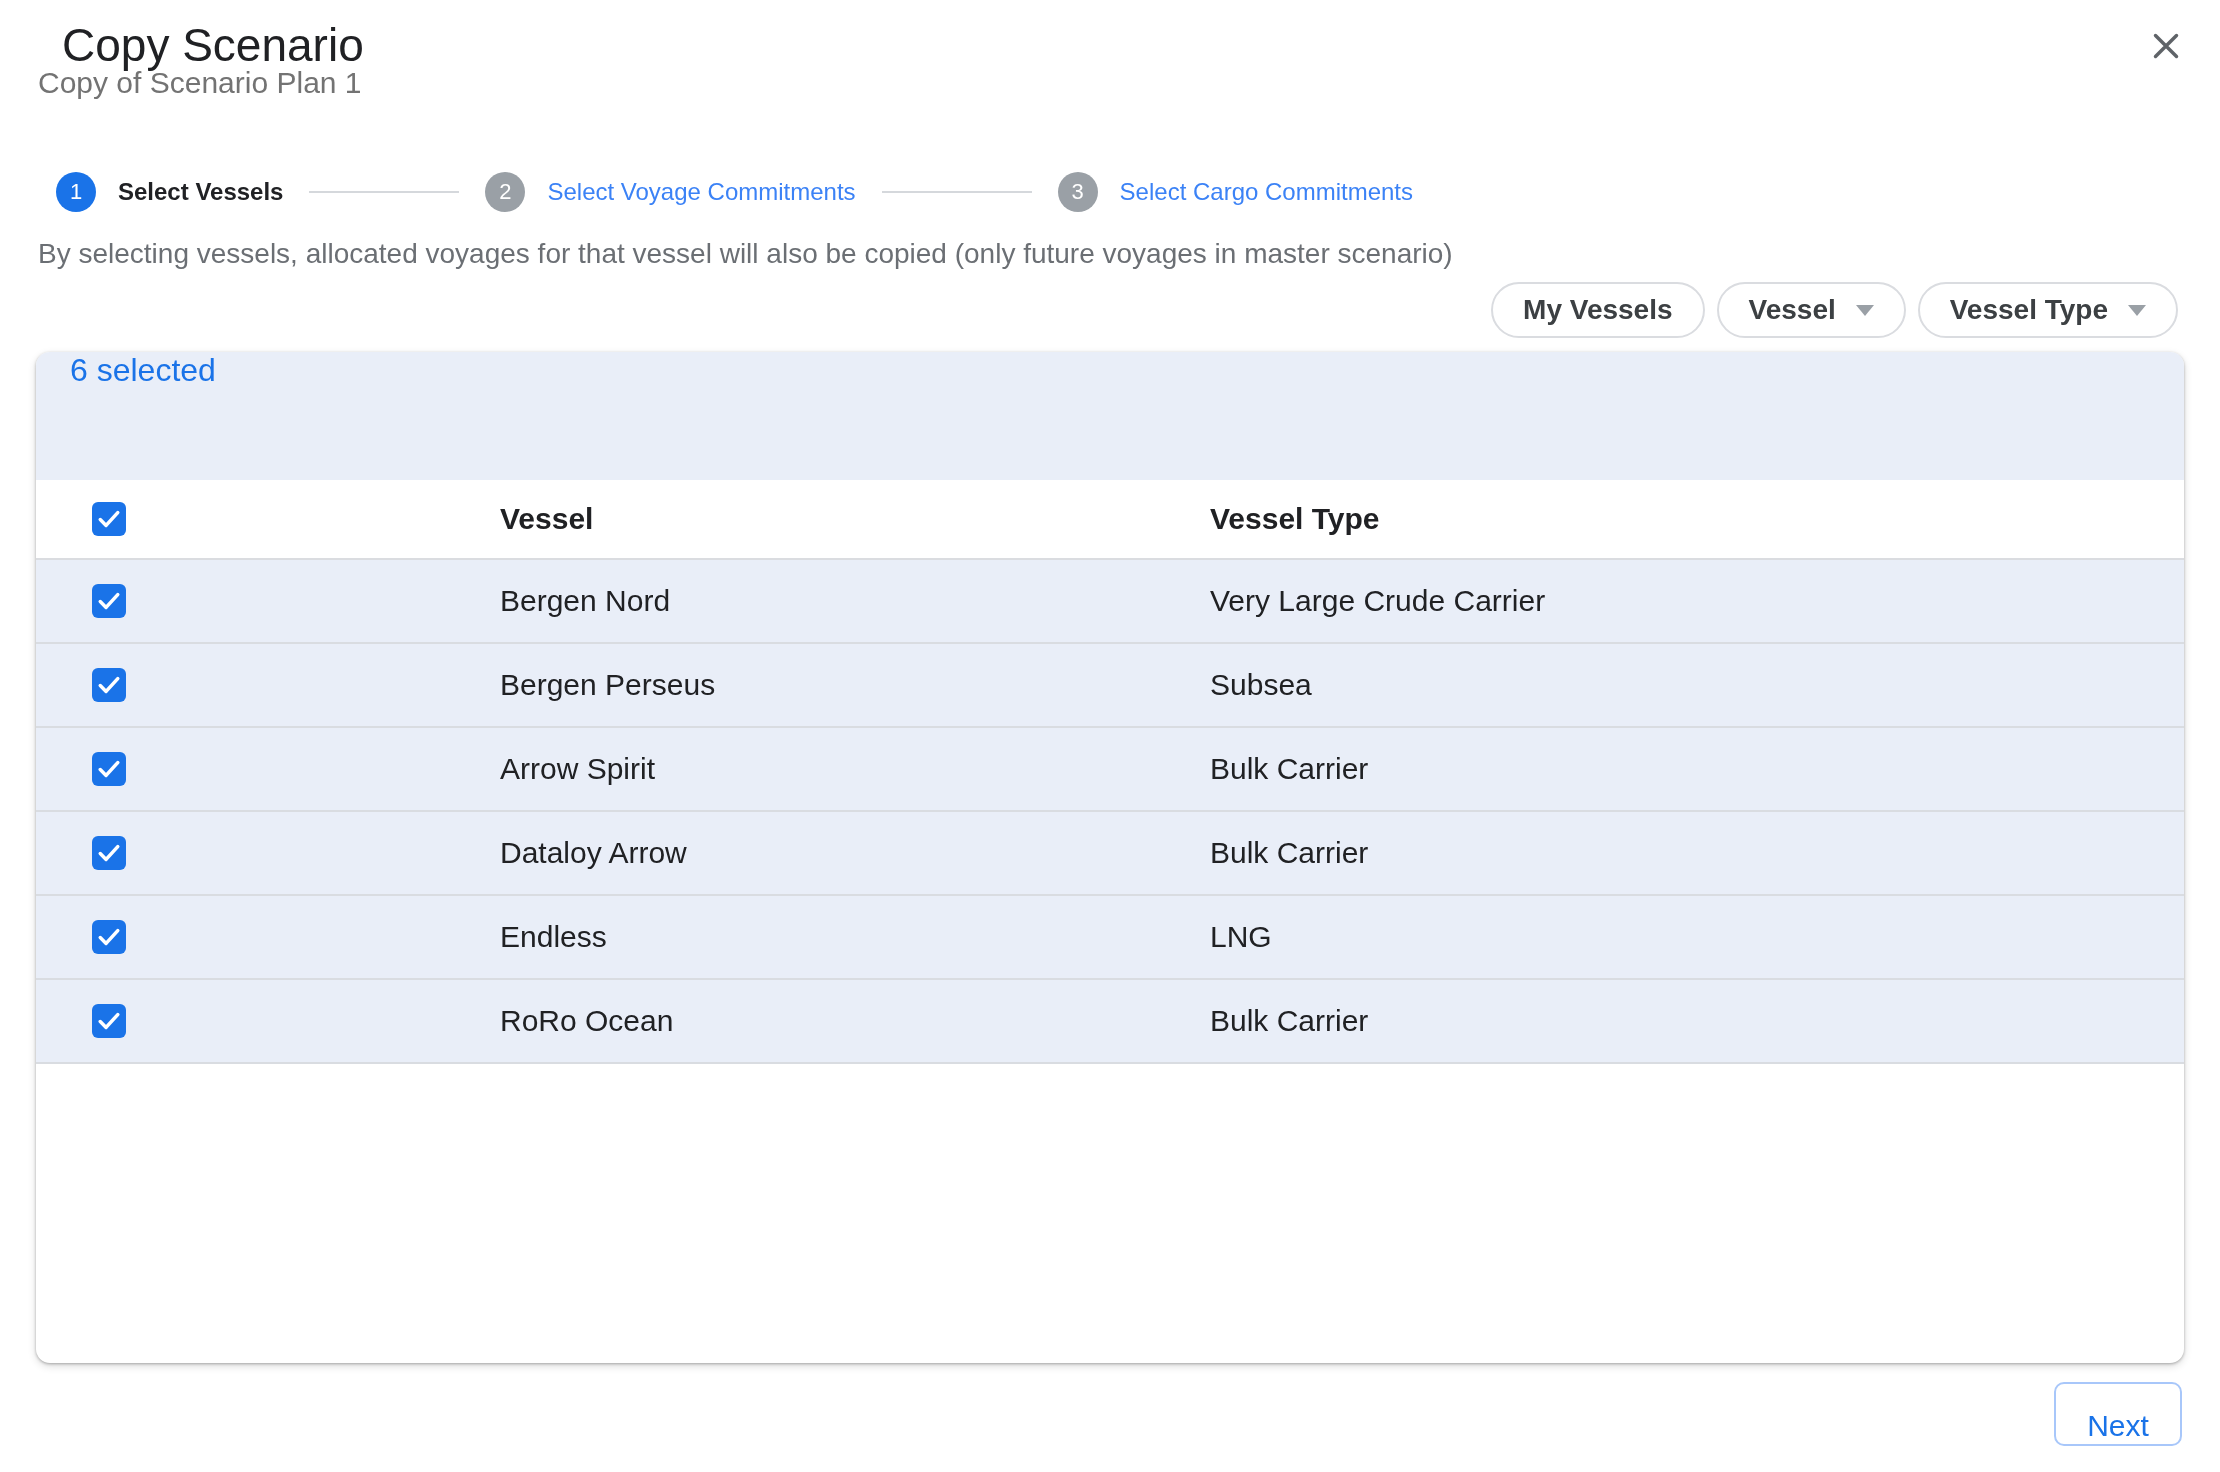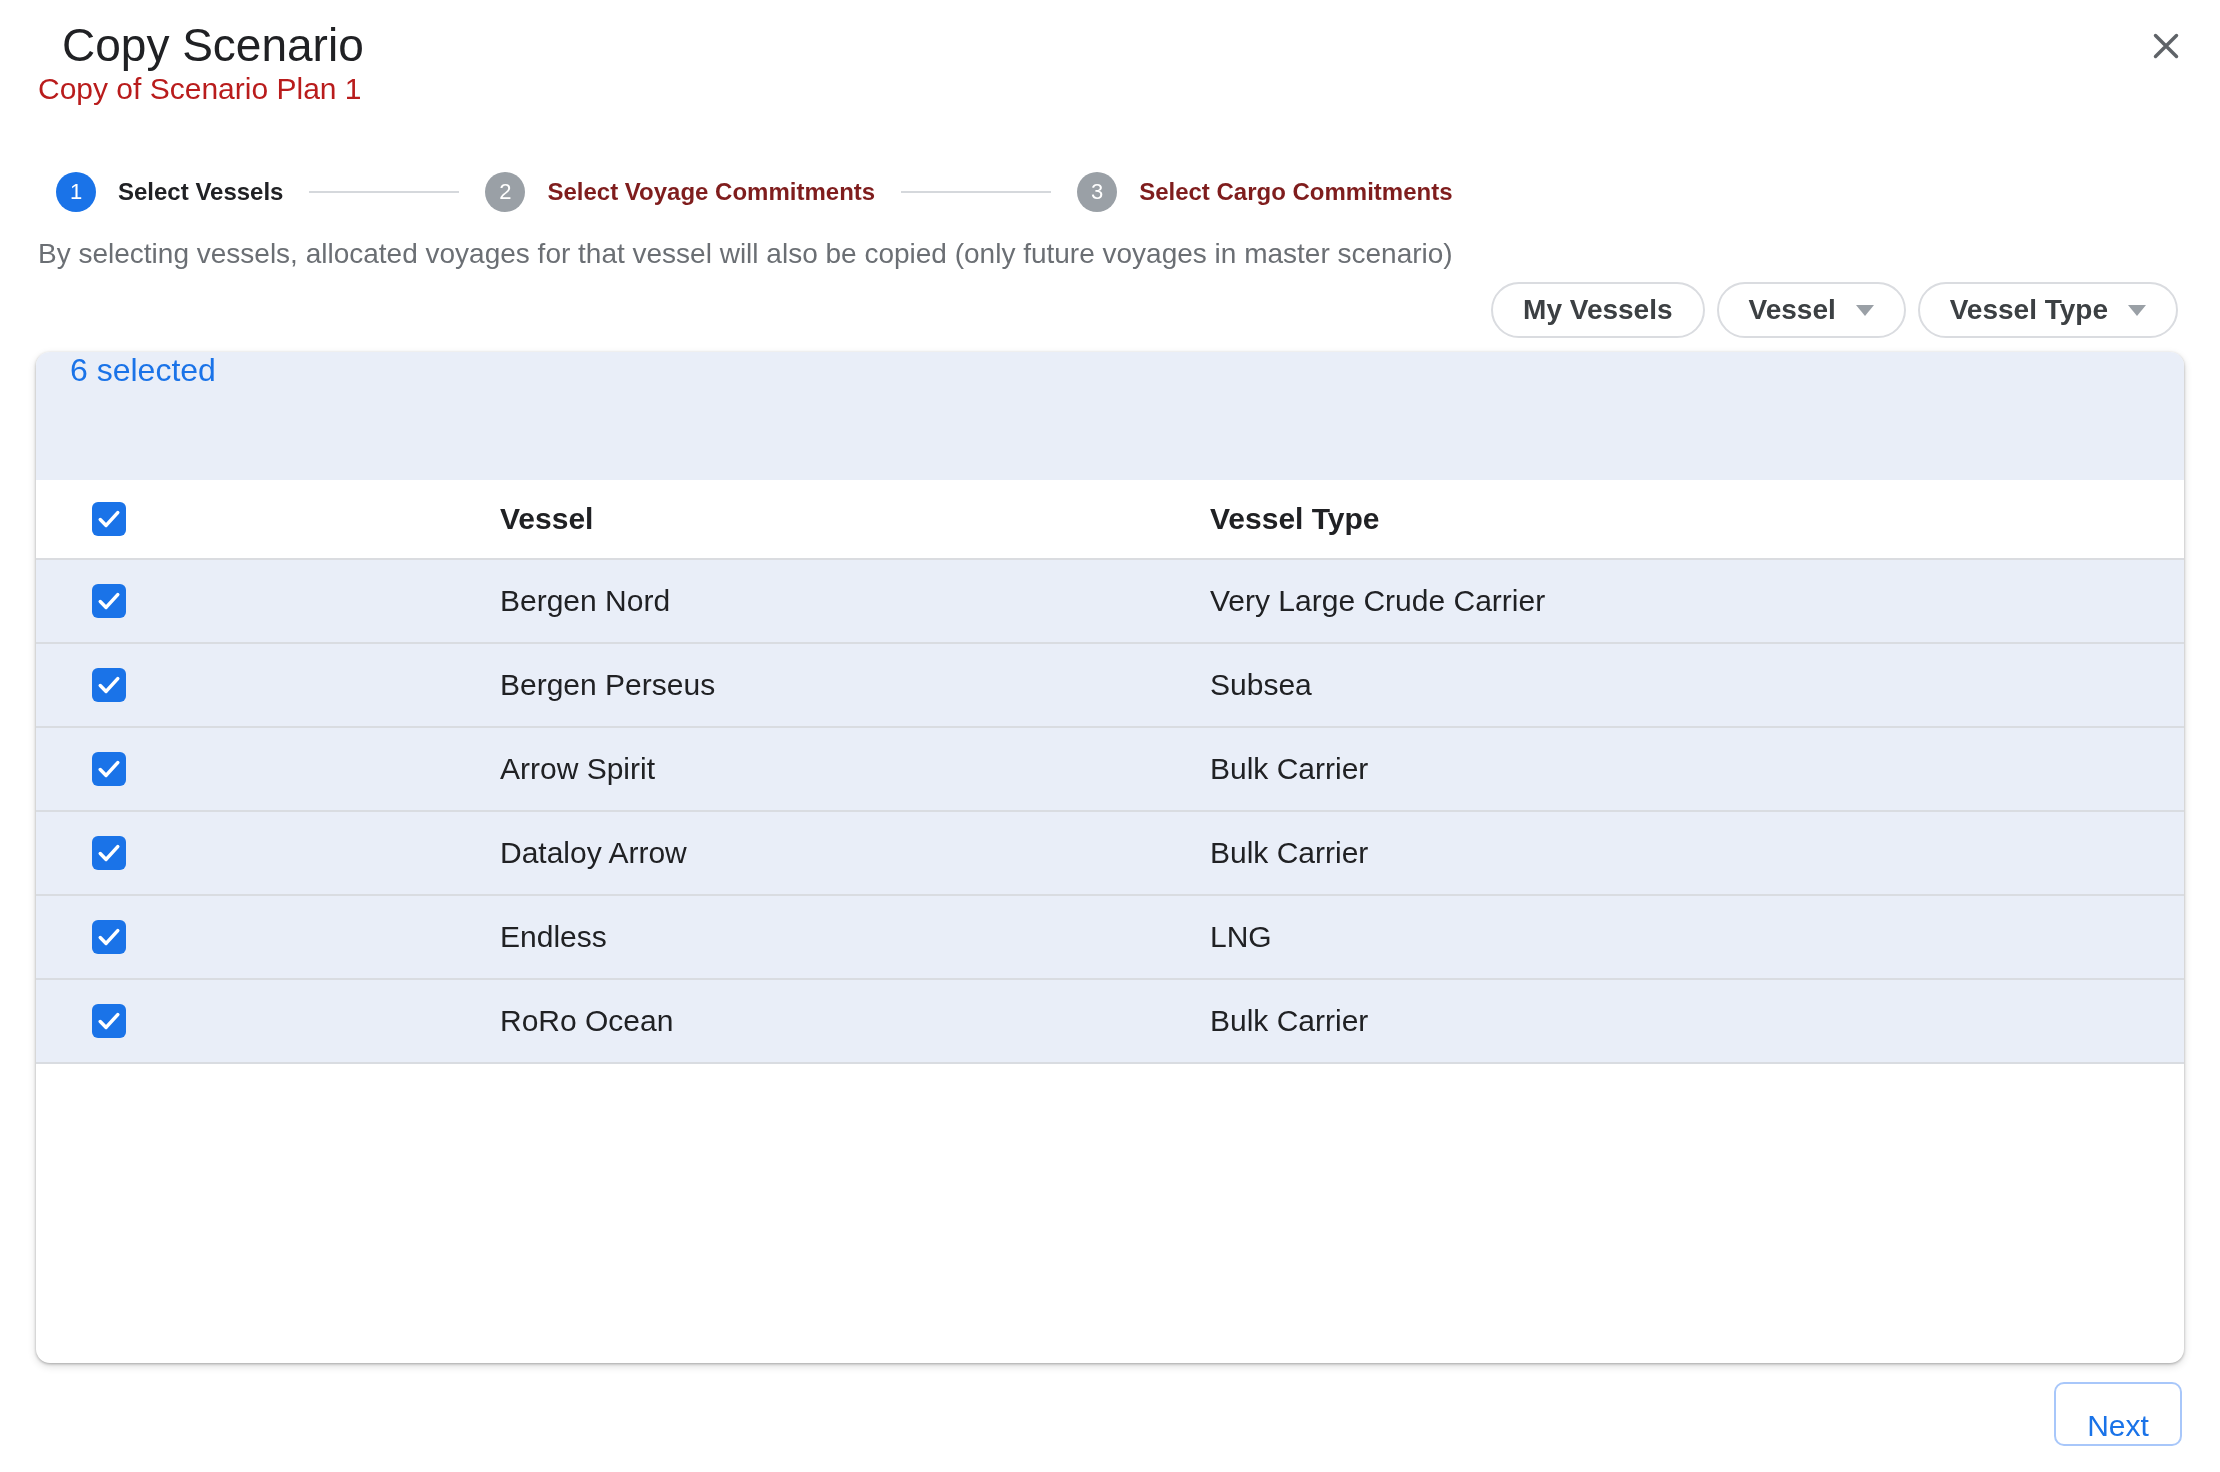--- a/index.html
+++ b/index.html
@@ -26,24 +26,24 @@
     top: 16px;
     font-size: 46px;
     font-weight: 400;
     color: #202124;
     line-height: 58px;
     margin-left: 24px;
   }
   .subtitle {
     position: absolute;
     left: 38px;
-    top: 70px;
+    top: 64px;
     font-size: 30px;
     font-weight: 400;
-    color: #b91c1c;
+    color: #737373;
     line-height: 38px;
   }
   .close-btn {
     position: absolute;
     right: 32px;
     top: 24px;
     width: 44px;
     height: 44px;
     background: none;
     border: none;
@@ -87,21 +87,21 @@
     flex: none;
   }
   .step.active .step-circle { background: var(--accent); }
   .step.inactive .step-circle { background: #9aa0a6; }
   .step-label {
     margin-left: 22px;
     font-size: 24px;
     white-space: nowrap;
   }
   .step.active .step-label { font-weight: 700; color: #202124; }
-  .step.inactive .step-label { font-weight: 700; color: #7f1d1d; }
+  .step.inactive .step-label { font-weight: 400; color: #3b82f6; }
   .connector {
     width: 150px;
     height: 2px;
     background: #d5d8dc;
     margin: 0 26px;
     flex: none;
   }
 
   
   .description {

